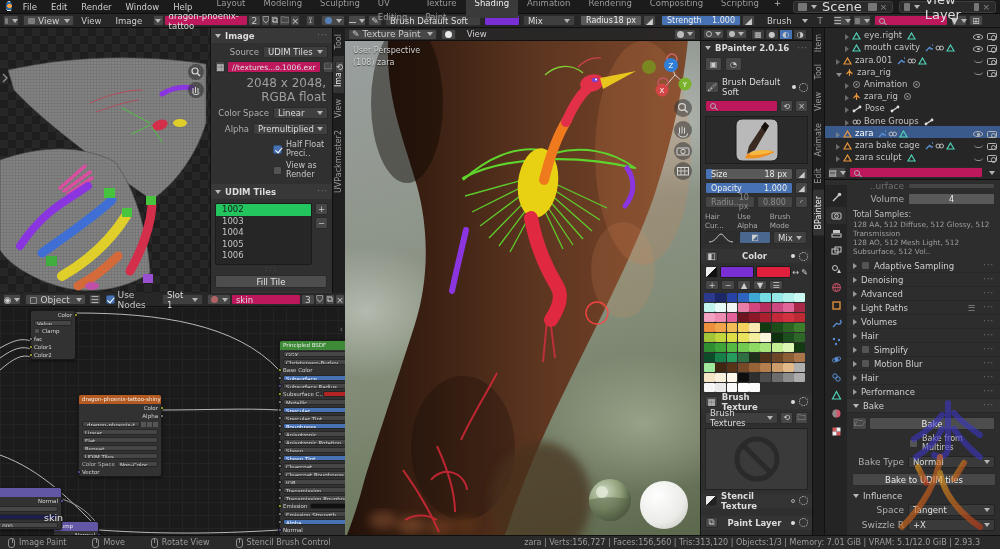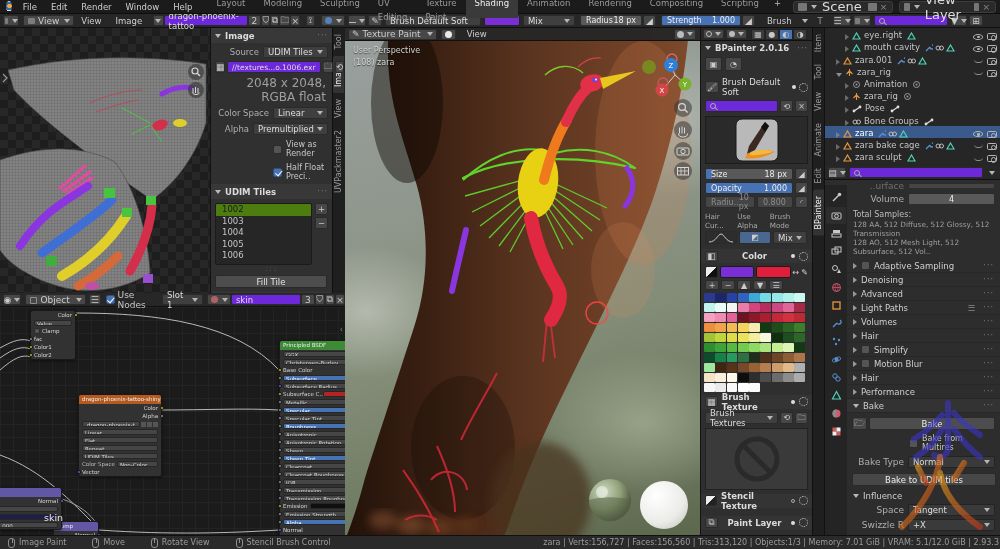--- a/index.html
+++ b/index.html
@@ -15,21 +15,21 @@
   #blender-logo{width:13px;height:11px;margin:0 4px 0 6px;background:radial-gradient(circle at 60% 45%,#ff9f3f 0 32%,#2f6fa8 33% 60%,#dcdcdc 61% 72%,transparent 73%);border-radius:50%}
   .scene-w{display:flex;align-items:center;background:#2a2a2a;border:1px solid #3d3d3d;border-radius:3px;height:12px;padding:0 3px;margin-left:6px}
   .scene-w .txt{padding:0 5px;font-size:13px;color:#ddd}
   .mini-ic{width:9px;height:8px;background:#8a8a8a;border-radius:1px;margin:0 1px;opacity:.8}
   
   .hdr{background:#272727;border-bottom:1px solid #101010;display:flex;align-items:center;z-index:20}
   .da{width:0;height:0;border-left:3px solid transparent;border-right:3px solid transparent;border-top:4px solid #b5b5b5;display:inline-block;margin-left:3px}
   .tr{width:0;height:0;border-top:3.5px solid transparent;border-bottom:3.5px solid transparent;border-left:4.5px solid #999;display:inline-block}
   .td{width:0;height:0;border-left:3.5px solid transparent;border-right:3.5px solid transparent;border-top:4.5px solid #b9b9b9;display:inline-block}
   .field{background:#3f3f3f;border-radius:2px;display:flex;align-items:center;color:#dedede;font-size:8.5px;padding:0 4px;border:1px solid #2a2a2a}
-  .dark{background:#6d28d9}
+  .dark{background:#be185d}
   .cb{width:9px;height:9px;background:#545454;border:1px solid #2b2b2b;border-radius:2px;flex:none;position:relative}
   .cb.on{background:#4772b3;border-color:#33517e}
   .cb.on::after{content:'';position:absolute;left:2.5px;top:0px;width:3px;height:5.5px;border:solid #fff;border-width:0 1.4px 1.4px 0;transform:rotate(40deg)}
   .mag{width:6px;height:6px;border:1.3px solid #aaa;border-radius:50%;position:relative;display:inline-block;flex:none}
   .mag::after{content:'';position:absolute;width:4px;height:1.3px;background:#aaa;transform:rotate(45deg);right:-3.2px;bottom:-1.4px}
   .slider{background:#595959;border-radius:2px;display:flex;justify-content:space-between;align-items:center;padding:0 5px;color:#ececec;font-size:8px;border:1px solid #2c2c2c}
   .slider.blue{background:#4772b3}
   .slider.dim{background:#454545;color:#8d8d8d}
   .sqbtn{background:#474747;border:1px solid #2a2a2a;border-radius:2px;display:flex;align-items:center;justify-content:center;color:#ccc}
   .vtabs{background:#1f1f1f;border-left:1px solid #0f0f0f}
@@ -45,21 +45,21 @@
   .mico{width:7px;height:10px;border:1px solid #8f8f8f;border-radius:3px;display:inline-block;position:relative;flex:none}
   .mico::after{content:'';position:absolute;left:2.6px;top:0;width:1px;height:4px;background:#8f8f8f}
   .gear{width:9px;height:9px;border-radius:50%;border:1.6px dotted #c5c5c5;flex:none}
   .dot{width:4px;height:4px;border-radius:50%;background:#ddd;flex:none}
   .dot.hollow{background:none;border:1px solid #aaa}
   
   #img-sidebar{left:210px;top:28px;width:122px;height:265px;background:#303030;border-left:1px solid #121212;font-size:8.5px;z-index:10}
   .lbl{color:#aeaeae;text-align:right}
   #udim-list{background:#262626;border:1px solid #1b1b1b;border-radius:2px;overflow:hidden}
   .urow{height:11.5px;line-height:11.5px;padding-left:6px;color:#c4c4c4;font-size:8.5px}
-  .urow.sel{background:#4d7c0f;color:#16181c}
+  .urow.sel{background:#22c55e;color:#16181c}
   
   #node-hdr{left:0;top:293px;width:345px;height:14px}
   #node-canvas{left:0;top:307px;width:345px;height:228px;background-color:#1b1b1b;background-image:linear-gradient(#232323 1px,transparent 1px),linear-gradient(90deg,#232323 1px,transparent 1px);background-size:13px 13px;overflow:hidden;z-index:5}
   .node{position:absolute;background:#323232;border:1px solid #191919;border-radius:3px;box-shadow:0 1px 3px rgba(0,0,0,.5);font-size:5.5px;color:#d5d5d5}
   .nhead{height:9px;line-height:9px;padding:0 3px;border-radius:2px 2px 0 0;color:#eee;white-space:nowrap;overflow:hidden;font-size:5.5px}
   .nrow{height:8px;display:flex;align-items:center;padding:0 3px;position:relative;white-space:nowrap}
   .nrow .w{flex:1;background:#464646;border-radius:2px;height:6.5px;line-height:6.5px;padding:0 2px;border:1px solid #262626;overflow:hidden}
   .nrow .w.blue{background:#4772b3;color:#fff}
   .sock{position:absolute;width:4px;height:4px;border-radius:50%;border:1px solid #111;top:2px}
   .sock.l{left:-2.5px}.sock.r{right:-2.5px}
@@ -284,27 +284,27 @@
           <span class="da"></span>
         </span>
     </div>
     <div style="display:flex;align-items:center;gap:4px;padding:2px 4px">
       <span class="lbl" style="width:54px">Alpha</span>
       <span class="field" style="flex:1;height:12px;justify-content:space-between">
           <span>Premultiplied</span>
           <span class="da"></span>
         </span>
     </div>
+    <div style="display:flex;align-items:center;gap:4px;padding:3px 4px 0 62px">
+      <span class="cb on"></span>
+      <span style="font-size:8px">Half Float Preci..</span>
+    </div>
     <div style="display:flex;align-items:center;gap:4px;padding:3px 4px 2px 62px">
       <span class="cb"></span>
       <span style="font-size:8px">View as Render</span>
-    </div>
-    <div style="display:flex;align-items:center;gap:4px;padding:3px 4px 0 62px">
-      <span class="cb on"></span>
-      <span style="font-size:8px">Half Float Preci..</span>
     </div>
     <div class="phdr" style="height:15px;background:#383838;margin-top:3px">
         <span class="td"></span>
         <b>UDIM Tiles</b>
         <span class="dots">···</span>
       </div>
     <div style="display:flex;gap:3px;padding:4px 4px 0">
       <div id="udim-list" style="flex:1;height:62px">
           <div class="urow sel">1002</div>
           <div class="urow">1003</div>
@@ -1315,21 +1315,21 @@
     </div>
   </div>
 
   <div id="statusbar" class="abs">
     <div id="status-left" style="display:flex;margin-left:8px">
         <span class="sb-item"><span class="mico"></span>Image Paint</span>
         <span class="sb-item"><span class="mico"></span>Move</span>
         <span class="sb-item"><span class="mico"></span>Rotate View</span>
         <span class="sb-item"><span class="mico"></span>Stencil Brush Control</span>
       </div>
-    <div style="margin-left:auto;margin-right:1px">zara | Verts:156,727 | Faces:156,560 | Tris:313,120 | Objects:1/3 | Memory: 7.01 GiB | VRAM: 5.1/12.0 GiB | 2.93.3</div>
+    <div style="margin-left:auto;margin-right:20px">zara | Verts:156,727 | Faces:156,560 | Tris:313,120 | Objects:1/3 | Memory: 7.01 GiB | VRAM: 5.1/12.0 GiB | 2.93.3</div>
   </div>
 
   <svg id="watermark" class="abs" style="left:880px;top:395px" width="120" height="150" viewBox="0 0 120 150">
     <defs>
         <linearGradient id="fire" x1="0" y1="0" x2="1" y2="1">
           <stop offset="0" stop-color="#e8a020"></stop>
           <stop offset="1" stop-color="#c43818"></stop>
         </linearGradient>
       </defs>
     <g stroke="#3a35c8" stroke-width="6" stroke-linecap="round" fill="none" opacity=".58">

